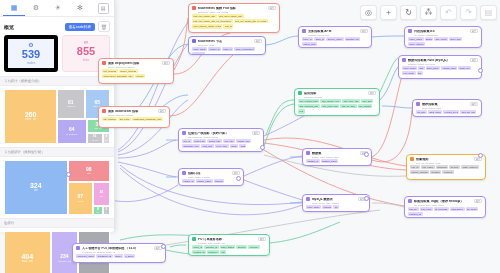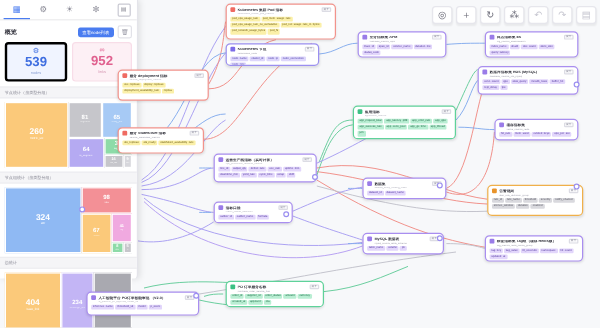--- a/index.html
+++ b/index.html
@@ -113,21 +113,21 @@
   }
 
   #stats{display:flex;gap:4px;padding:0 4px 4px 4px;}
   .stat{
     flex:1;border-radius:3px;padding:3px 0 3px 0;text-align:center;
     box-sizing:border-box;
   }
   .stat .sicon{font-size:6px;line-height:1;}
   .stat .snum{font-size:11px;font-weight:bold;line-height:1.15;}
   .stat .slbl{font-size:3.2px;}
-  .stat.nodes{background:#f0f4ff;border:2px solid #000000;}
+  .stat.nodes{background:#f0f4ff;border:4px solid #000000;}
   .stat.nodes .sicon,.stat.nodes .snum{color:#3f6ee0;}
   .stat.nodes .slbl{color:#8fa4d6;}
   .stat.links{background:#fdf0f5;border:1px solid #f8dde8;}
   .stat.links .sicon,.stat.links .snum{color:#e0618f;}
   .stat.links .slbl{color:#d699b4;}
 
   .sechead{
     font-size:3.4px;color:#8b8b97;background:#f5f5f7;
     border-top:1px solid #ededf0;border-bottom:1px solid #ededf0;
     padding:2px 4px;
@@ -233,21 +233,21 @@
     </div>
 
     <div id="stats">
         <div class="stat nodes">
           <div class="sicon">⚙</div>
           <div class="snum">539</div>
           <div class="slbl">nodes</div>
         </div>
         <div class="stat links">
           <div class="sicon">∞</div>
-          <div class="snum">952</div>
+          <div class="snum">855</div>
           <div class="slbl">links</div>
         </div>
       </div>
 
     <div id="sections">
         <div class="sechead">节点统计（按类型分组）</div>
         <div class="tmwrap">
           <div class="tm">
             <div class="tmcell " style="left: 0%; top: 0%; width: 50%; height: 100%; background: rgb(251, 201, 122);">
               <div class="v">260</div>

